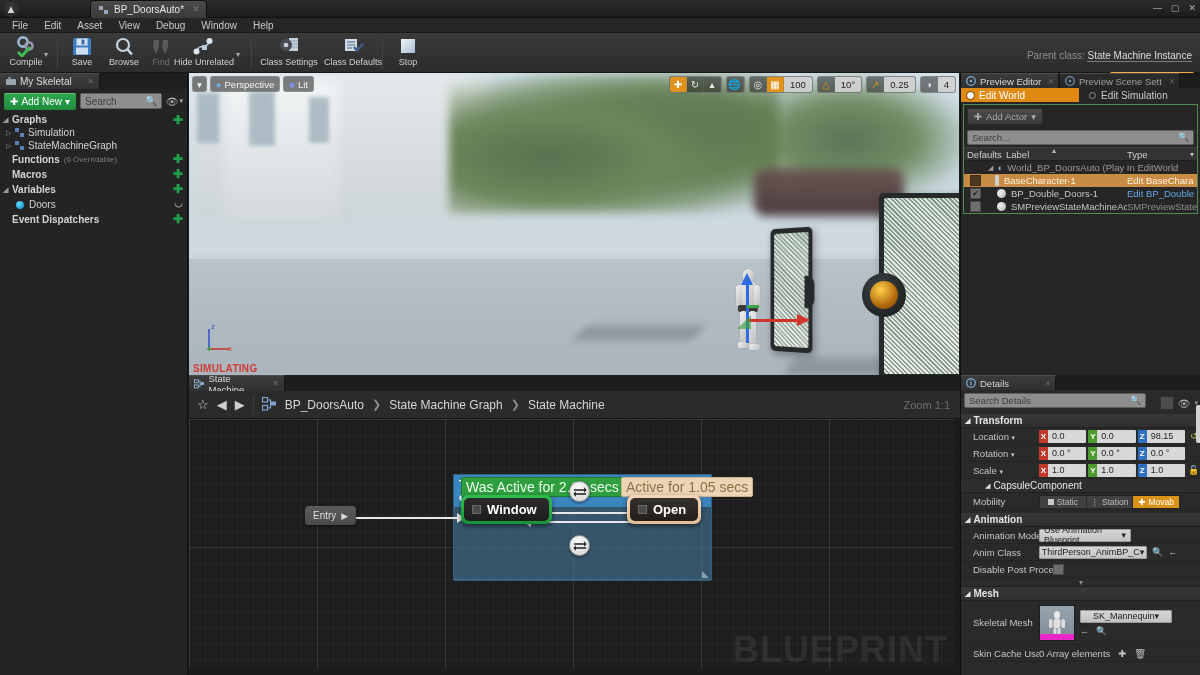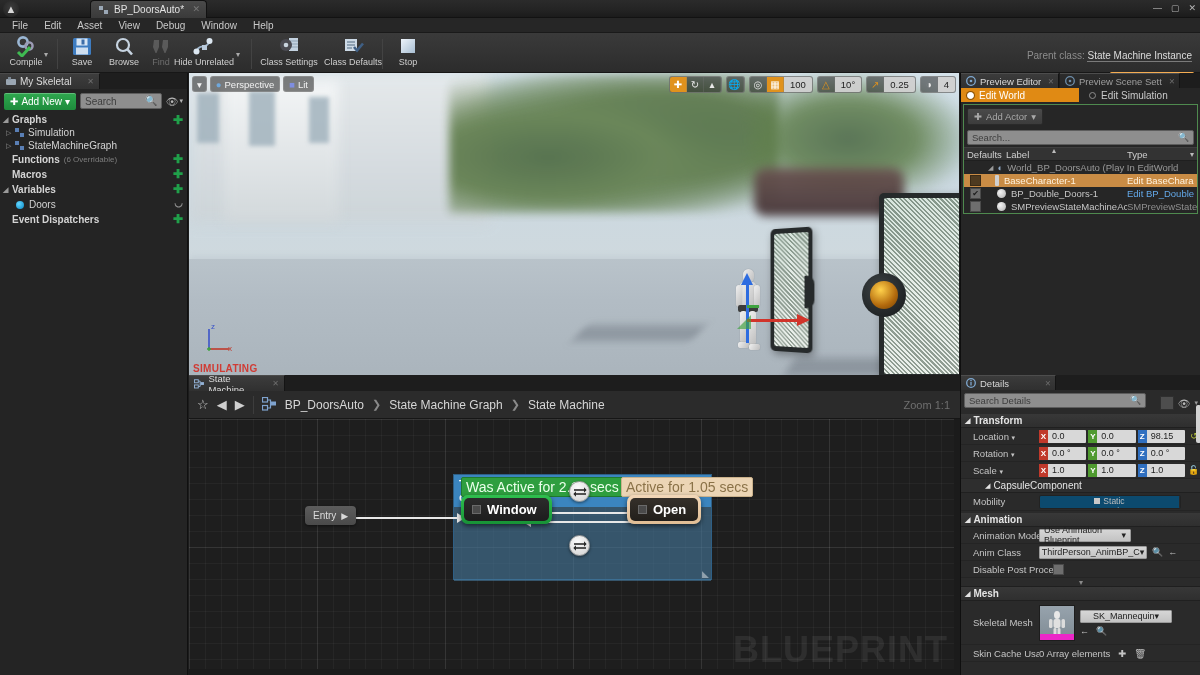--- a/index.html
+++ b/index.html
@@ -218,22 +218,22 @@
     border-bottom:1px solid #242424;}
   .drow .dlbl { width:78px; padding-left:12px; white-space:nowrap; overflow:hidden;}
   .drow .dval { flex:1; display:flex; align-items:center; gap:2px;}
   .vecfield { display:flex; align-items:center; height:13px; flex:1;}
   .axisbadge { width:9px; height:13px; display:flex; align-items:center; justify-content:center;
     color:#fff; font-size:8px; font-weight:bold;}
   .ax-x{background:#c0392b;} .ax-y{background:#4f9a2f;} .ax-z{background:#2f6fc0;}
   .numbox { flex:1; height:13px; background:#d8d8d8; color:#222; font-size:9px;
     display:flex; align-items:center; padding-left:4px; position:relative; min-width:0;
     border-radius:0 1px 1px 0;}
-  .mobrow { display:flex; height:14px; background:#0c4a6e; border-radius:2px; overflow:hidden;
-    border:1px solid #222; width:142px;flex-direction:column;}
+  .mobrow { display:flex; height:14px; background:#404040; border-radius:2px; overflow:hidden;
+    border:1px solid #222; width:142px;}
   .mobbtn { flex:1; display:flex; align-items:center; justify-content:center; gap:3px;
     font-size:8.5px; color:#bdbdbd; border-right:1px solid #2a2a2a;}
   .mobbtn.on { background:#d99318; color:#fff; }
   .ddown { height:13px; background:linear-gradient(180deg,#d6d6d6,#c3c3c3); color:#222;
     font-size:9px; display:flex; align-items:center; justify-content:center;
     padding:0 4px; border:1px solid #9a9a9a; border-radius:1px;}
   .chk { width:11px;height:11px;background:#6e6e6e;border:1px solid #4a4a4a;}
   .meshthumb { width:36px;height:36px; background:linear-gradient(180deg,#97a3ad,#7f8b94);
     border:1px solid #1d1d1d; position:relative; overflow:hidden;}
   .meshthumb .mgnd { position:absolute; left:0; bottom:0; width:100%; height:6px; background:#ec27c8;}

